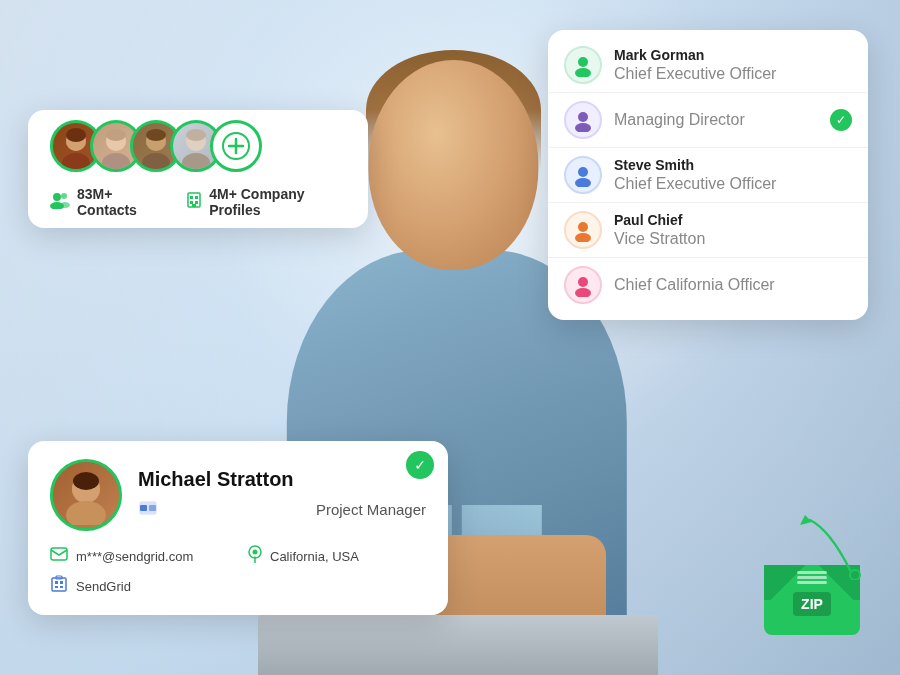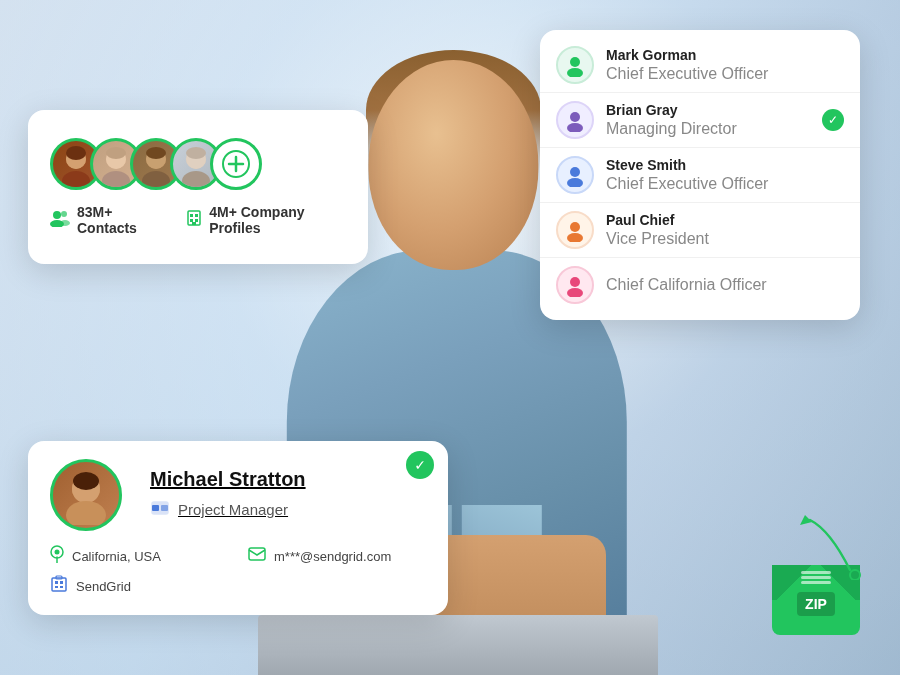--- a/index.html
+++ b/index.html
@@ -28,21 +28,21 @@
       box-shadow: 0 8px 32px rgba(0,0,0,0.15);
       z-index: 10;
       padding: 16px 20px;
     }
 
     
     .contacts-card {
       top: 110px;
       left: 28px;
       width: 340px;
-      padding: 28px 22px;
+      padding: 10px 22px;
     }
 
     .avatar-row {
       display: flex;
       align-items: center;
       margin-bottom: 14px;
     }
 
     .avatar {
       width: 52px;
@@ -90,21 +90,21 @@
     }
 
     .stat-icon {
       font-size: 18px;
       color: #22c55e;
     }
 
     
     .people-card {
       top: 30px;
-      right: 40px;
+      right: 32px;
       width: 320px;
       padding: 8px 0;
     }
 
     .person-row {
       display: flex;
       align-items: center;
       padding: 8px 16px;
       gap: 12px;
       position: relative;
@@ -164,24 +164,23 @@
     .contact-card {
       bottom: 60px;
       left: 28px;
       width: 420px;
       padding: 18px 22px;
     }
 
     .contact-header {
       display: flex;
       align-items: center;
-      gap: 28px;
+      gap: 16px;
       margin-bottom: 14px;
       position: relative;
-      text-decoration: underline;
     }
 
     .contact-avatar {
       width: 72px;
       height: 72px;
       border-radius: 50%;
       border: 3px solid #22c55e;
       background: linear-gradient(135deg, #a06030, #c08050);
       display: flex;
       align-items: center;
@@ -201,20 +200,21 @@
       margin-bottom: 6px;
     }
 
     .contact-role {
       display: flex;
       align-items: center;
       gap: 8px;
       font-size: 15px;
       color: #555;
       font-weight: 500;
+      justify-content: space-between;
     }
 
     .role-icon {
       color: #4a7adb;
       font-size: 18px;
     }
 
     .contact-check {
       position: absolute;
       top: -8px;
@@ -256,21 +256,21 @@
 
     
     .zip-decoration {
       position: absolute;
       bottom: 40px;
       right: 40px;
       z-index: 8;
     }
 
     .envelope {
-      width: 88px;
+      width: 96px;
       height: 70px;
       background: #22c55e;
       border-radius: 8px;
       position: relative;
       display: flex;
       align-items: center;
       justify-content: center;
     }
 
     .envelope::before {
@@ -528,21 +528,20 @@
   </div>
 
   <div class="person-row">
     <div class="person-avatar pa-purple">
       <svg width="24" height="24" viewBox="0 0 24 24" fill="none">
         <circle cx="12" cy="9" r="5" fill="#7c5cbb"></circle>
         <ellipse cx="12" cy="20" rx="8" ry="5" fill="#7c5cbb"></ellipse>
       </svg>
     </div>
     <div class="person-info">
-      <div class="person-name">Brian Gray</div>
       <div class="person-title">Managing Director</div>
     </div>
     <div class="check-badge">✓</div>
   </div>
 
   <div class="person-row">
     <div class="person-avatar pa-blue">
       <svg width="24" height="24" viewBox="0 0 24 24" fill="none">
         <circle cx="12" cy="9" r="5" fill="#4a7adb"></circle>
         <ellipse cx="12" cy="20" rx="8" ry="5" fill="#4a7adb"></ellipse>
@@ -556,21 +555,21 @@
 
   <div class="person-row">
     <div class="person-avatar pa-orange">
       <svg width="24" height="24" viewBox="0 0 24 24" fill="none">
         <circle cx="12" cy="9" r="5" fill="#e87832"></circle>
         <ellipse cx="12" cy="20" rx="8" ry="5" fill="#e87832"></ellipse>
       </svg>
     </div>
     <div class="person-info">
       <div class="person-name">Paul Chief</div>
-      <div class="person-title">Vice President</div>
+      <div class="person-title">Vice Stratton</div>
     </div>
   </div>
 
   <div class="person-row">
     <div class="person-avatar pa-pink">
       <svg width="24" height="24" viewBox="0 0 24 24" fill="none">
         <circle cx="12" cy="9" r="5" fill="#e8487a"></circle>
         <ellipse cx="12" cy="20" rx="8" ry="5" fill="#e8487a"></ellipse>
       </svg>
     </div>
@@ -600,38 +599,38 @@
             <rect x="11" y="8" width="7" height="6" rx="1" fill="#4a7adb" opacity="0.6"></rect>
           </svg>
         </span>
         <span>Project Manager</span>
       </div>
     </div>
     <div class="contact-check">✓</div>
   </div>
   <div class="contact-details">
     <div class="detail-item">
+      <span class="detail-icon icon-email">
+        <svg width="18" height="14" viewBox="0 0 18 14" fill="none">
+          <rect x="1" y="1" width="16" height="12" rx="2" fill="none" stroke="#22c55e" stroke-width="1.5"></rect>
+          <path d="M1 3l8 5 8-5" stroke="#22c55e" stroke-width="1.5"></path>
+        </svg>
+      </span>
+      <span>m***@sendgrid.com</span>
+    </div>
+    <div class="detail-item">
       <span class="detail-icon icon-location">
         <svg width="14" height="18" viewBox="0 0 14 18" fill="none">
           <circle cx="7" cy="7" r="6" fill="none" stroke="#22c55e" stroke-width="1.5"></circle>
           <circle cx="7" cy="7" r="2.5" fill="#22c55e"></circle>
           <path d="M7 13c0 0-5 3-5 3" stroke="none"></path>
           <path d="M7 12 Q7 16 7 18" stroke="#22c55e" stroke-width="1.5" stroke-linecap="round"></path>
         </svg>
       </span>
       <span>California, USA</span>
-    </div>
-    <div class="detail-item">
-      <span class="detail-icon icon-email">
-        <svg width="18" height="14" viewBox="0 0 18 14" fill="none">
-          <rect x="1" y="1" width="16" height="12" rx="2" fill="none" stroke="#22c55e" stroke-width="1.5"></rect>
-          <path d="M1 3l8 5 8-5" stroke="#22c55e" stroke-width="1.5"></path>
-        </svg>
-      </span>
-      <span>m***@sendgrid.com</span>
     </div>
     <div class="detail-item">
       <span class="detail-icon icon-company">
         <svg width="18" height="18" viewBox="0 0 18 18" fill="none">
           <rect x="2" y="3" width="14" height="13" rx="1" fill="none" stroke="#4a7adb" stroke-width="1.5"></rect>
           <rect x="5" y="6" width="3" height="3" fill="#4a7adb"></rect>
           <rect x="10" y="6" width="3" height="3" fill="#4a7adb"></rect>
           <rect x="5" y="11" width="3" height="2" fill="#4a7adb"></rect>
           <rect x="10" y="11" width="3" height="2" fill="#4a7adb"></rect>
           <rect x="6" y="1" width="6" height="3" rx="1" fill="none" stroke="#4a7adb" stroke-width="1.2"></rect>

